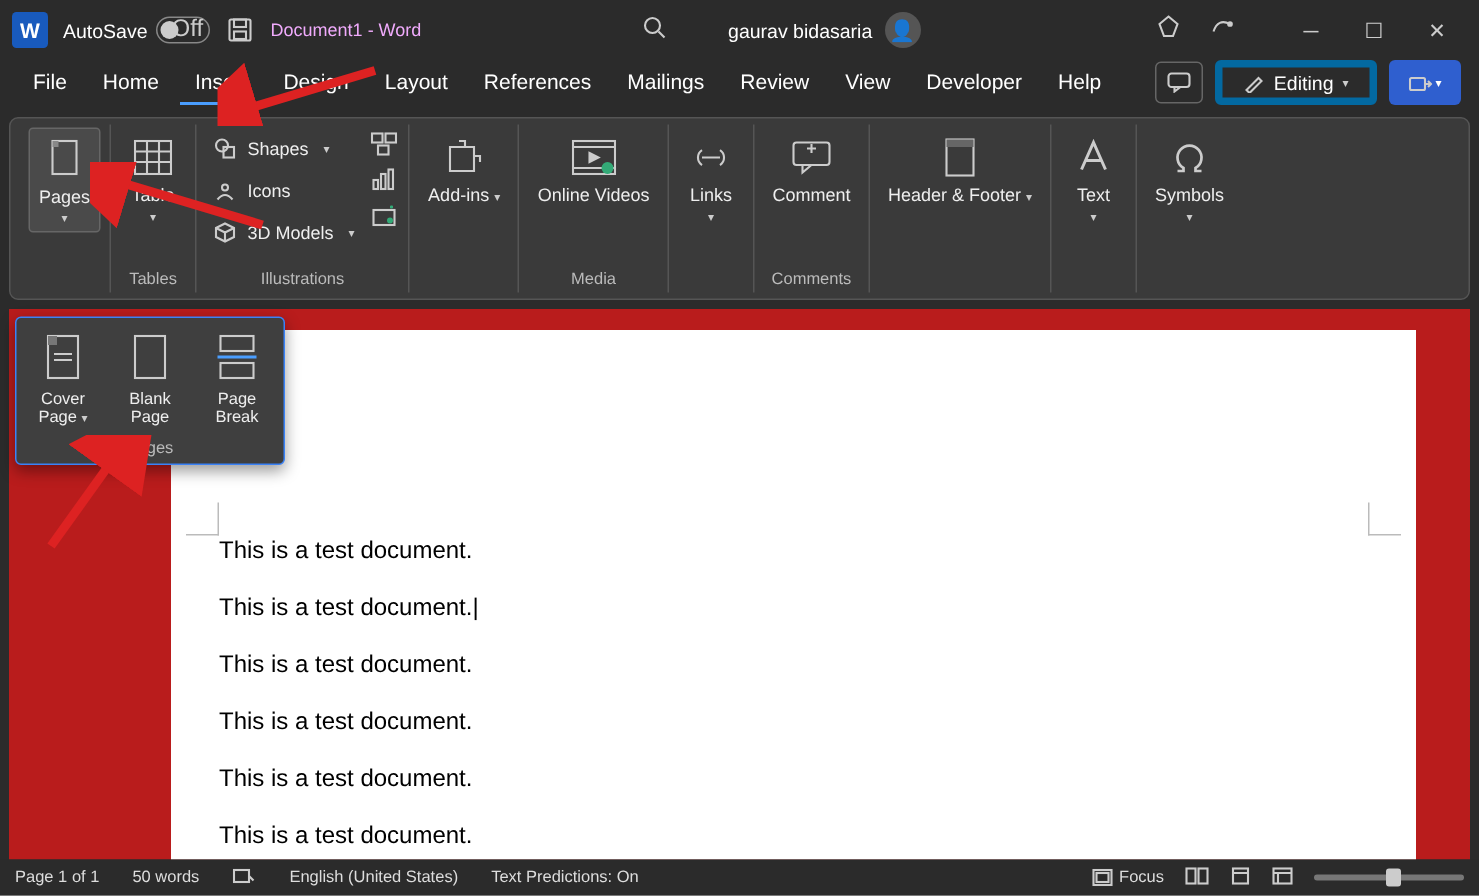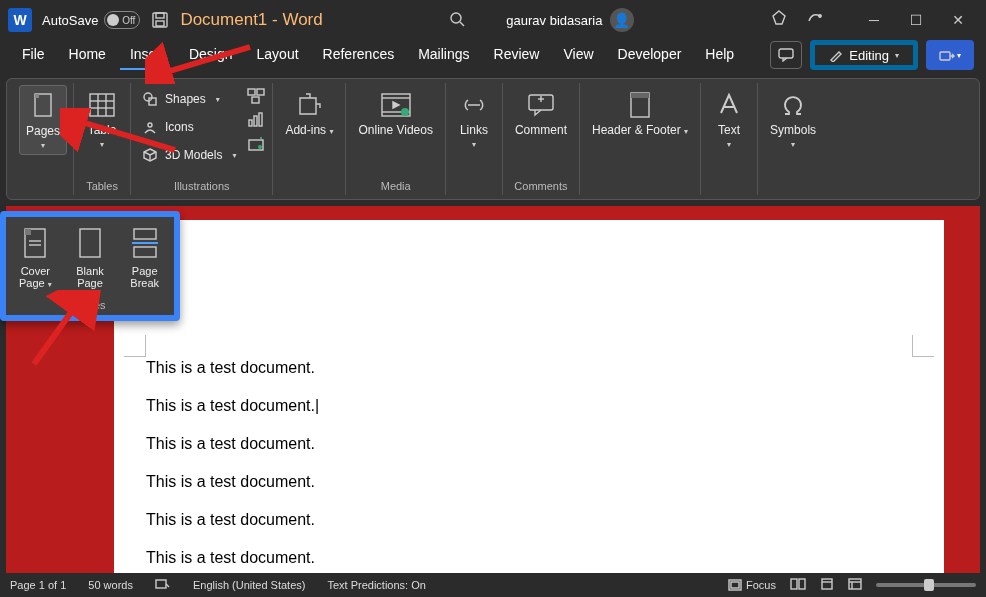--- a/index.html
+++ b/index.html
@@ -4,23 +4,23 @@
   <style>
     * { box-sizing: border-box; margin: 0; padding: 0; font-family: "Segoe UI", sans-serif; }
     body { width: 986px; height: 597px; background: #2b2b2b; color: #fff; overflow: hidden; position: relative; }
 
     
     .title-bar { height: 40px; background: #2b2b2b; display: flex; align-items: center; padding: 0 8px; gap: 10px; }
     .word-icon { width: 24px; height: 24px; background: #185abd; color: #fff; font-weight: bold; font-size: 14px; display: flex; align-items: center; justify-content: center; border-radius: 3px; }
     .autosave { display: flex; align-items: center; gap: 6px; font-size: 13px; }
     .toggle { width: 36px; height: 18px; border: 1px solid #888; border-radius: 9px; position: relative; display: flex; align-items: center; }
     .toggle-knob { width: 12px; height: 12px; background: #ccc; border-radius: 50%; margin-left: 2px; }
-    .toggle-label { font-size: 10px; position: absolute; right: 4px; color: #ccc; }
+    .toggle-label { font-size: 16px; position: absolute; right: 4px; color: #ccc; }
     .save-icon { width: 20px; height: 20px; display: flex; align-items: center; justify-content: center; }
-    .doc-name { font-size: 17px; color: #fdba74; }
+    .doc-name { font-size: 12px; color: #f0abfc; }
     .title-center { flex: 1; display: flex; justify-content: center; gap: 40px; align-items: flex-end; }
     .search-ic { color: #aaa; }
     .user-area { display: flex; align-items: center; gap: 8px; font-size: 13px; }
     .avatar { width: 24px; height: 24px; background: #555; border-radius: 50%; overflow: hidden; display: flex; align-items: center; justify-content: center; font-size: 14px; }
     .win-controls { display: flex; gap: 2px; margin-left: 20px; }
     .win-btn { width: 40px; height: 30px; display: flex; align-items: center; justify-content: center; color: #ccc; font-size: 14px; }
     .qa-icons { display: flex; gap: 18px; margin-left: 10px; }
     .qa-icons span { color: #ccc; }
 
     
@@ -43,21 +43,21 @@
     .ic-box { width: 32px; height: 32px; display: flex; align-items: center; justify-content: center; }
     .btn-label { font-size: 12px; text-align: center; line-height: 13px; color: #eee; }
     .arrow-down { font-size: 8px; color: #ccc; }
     .small-btn-col { display: flex; flex-direction: column; gap: 0; }
     .small-btn { height: 28px; display: flex; align-items: center; gap: 6px; padding: 0 4px; font-size: 12px; color: #eee; }
     .small-ic { width: 18px; height: 18px; display: flex; align-items: center; justify-content: center; }
     .mini-col { display: flex; flex-direction: column; gap: 2px; margin-left: 4px; justify-content: center; }
     .mini-ic { width: 20px; height: 22px; display: flex; align-items: center; justify-content: center; }
 
     
-    .pages-dropdown { position: absolute; left: 0; top: 211px; width: 180px; background: #3f3f3f; border: 6px solid #3b82f6; border-radius: 4px; display: flex; flex-direction: column; padding: 6px 4px 2px; box-shadow: 0 4px 10px rgba(0,0,0,.4); z-index: 10; }
+    .pages-dropdown { position: absolute; left: 10px; top: 211px; width: 180px; background: #3f3f3f; border: 1px solid #3b82f6; border-radius: 4px; display: flex; flex-direction: column; padding: 6px 4px 2px; box-shadow: 0 4px 10px rgba(0,0,0,.4); z-index: 10; }
     .pd-row { display: flex; gap: 4px; justify-content: space-around; }
     .pd-item { display: flex; flex-direction: column; align-items: center; padding: 4px 4px; border-radius: 3px; width: 54px; }
     .pd-label { font-size: 11px; text-align: center; color: #eee; margin-top: 4px; line-height: 12px; }
     .pd-footer { font-size: 11px; color: #bbb; text-align: center; padding: 4px 0 2px; }
 
     
     .arrow { position: absolute; z-index: 20; }
     .arrow svg { display: block; }
 
     

